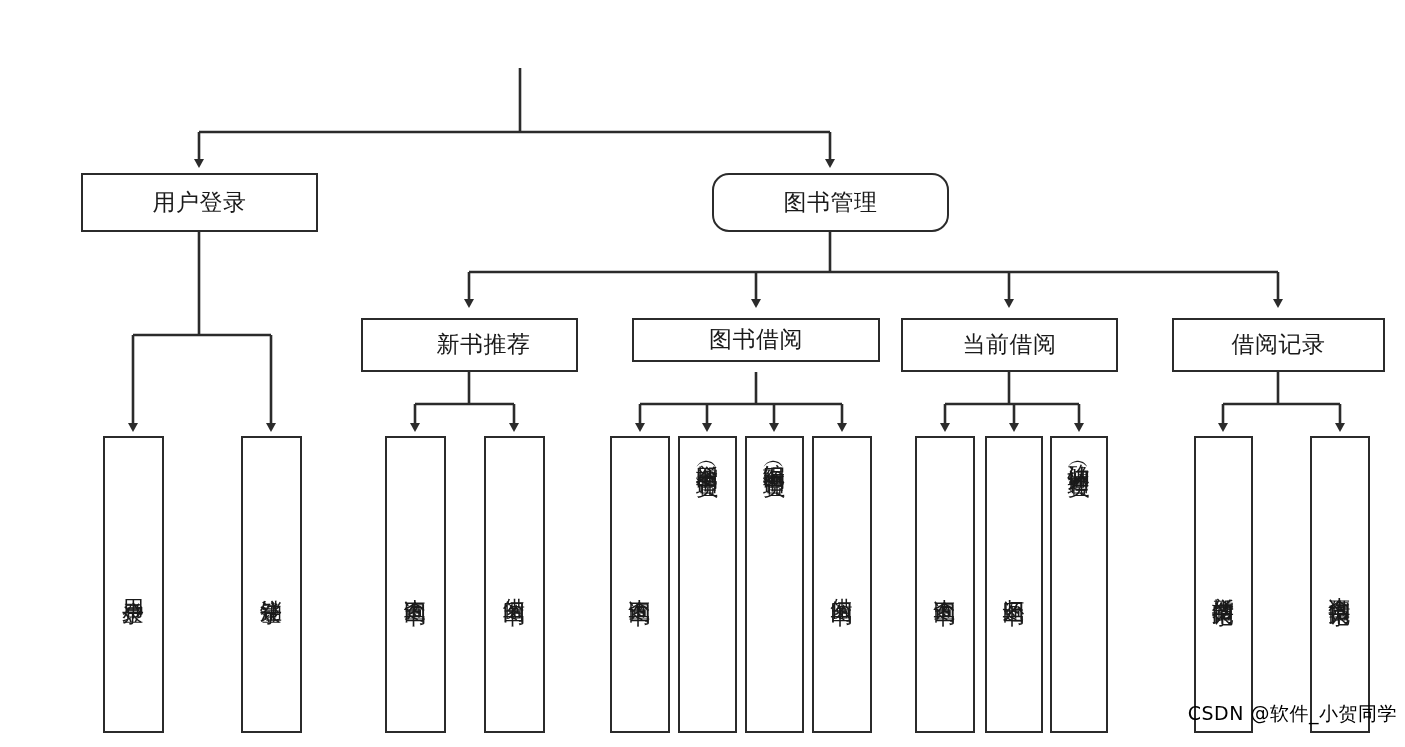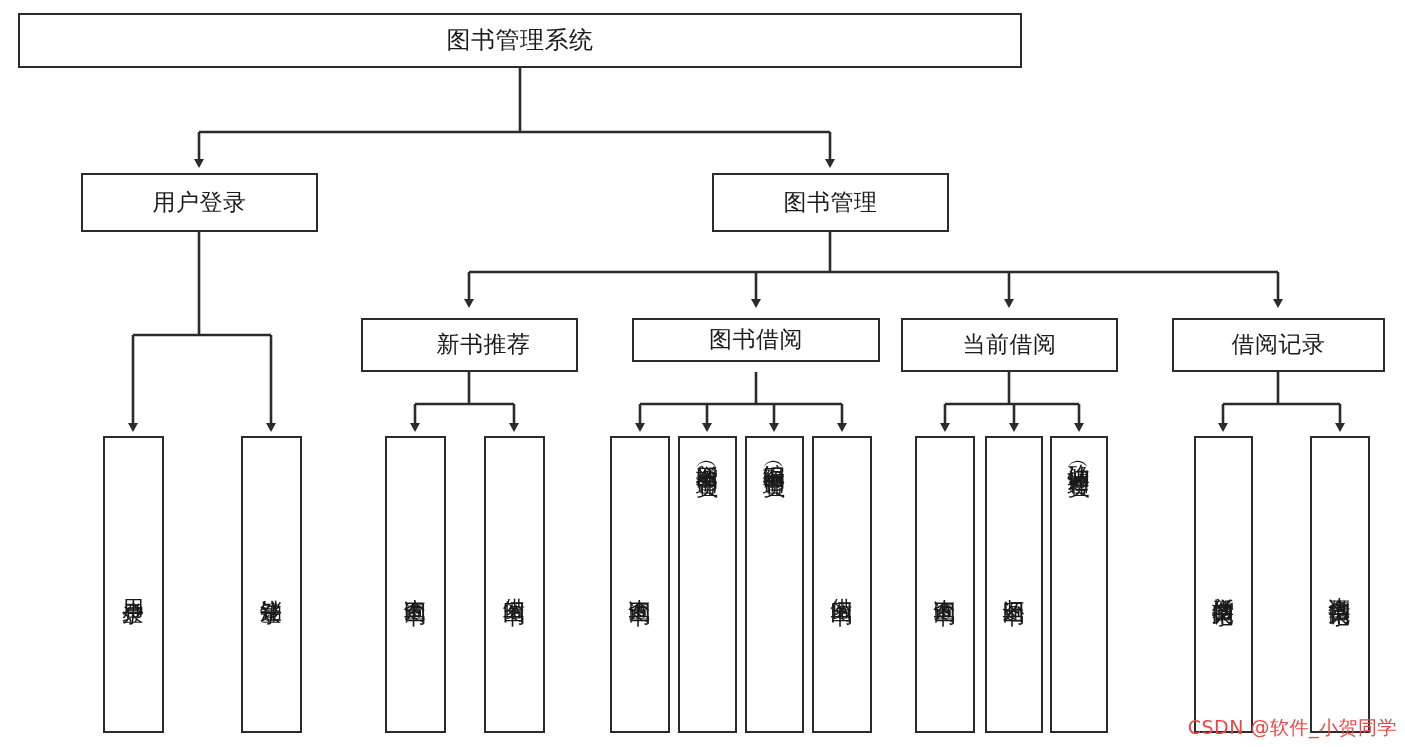--- a/index.html
+++ b/index.html
@@ -65,23 +65,23 @@
     white-space: nowrap;
   }
   
   .node.vert.center {
     align-items: center;
     padding-top: 0;
   }
   #watermark {
     position: absolute;
     right: 8px;
-    bottom: 6px;
+    bottom: 20px;
     font-size: 19px;
-    color: #ef4444;
+    color: #000000;
     white-space: nowrap;
     letter-spacing: 0.5px;
   }
 </style>
 </head>
 <body>
 
 <div id="diagram-root">
 
   <svg id="edge-layer" viewBox="0 0 1405 747" xmlns="http://www.w3.org/2000/svg">
@@ -127,28 +127,25 @@
       <path d="M1014,404 L1014,424" marker-end="url(#arrow)"></path>
       <path d="M1079,404 L1079,424" marker-end="url(#arrow)"></path>
 
       <path d="M1278,372 L1278,404"></path>
       <path d="M1223,404 L1340,404"></path>
       <path d="M1223,404 L1223,424" marker-end="url(#arrow)"></path>
       <path d="M1340,404 L1340,424" marker-end="url(#arrow)"></path>
     </g>
   </svg>
 
-  <div class="node horiz root" style="left:18px; top:13px; width:1004px; height:55px;">
-    <span class="node-label">图书管理系统</span>
-  </div>
 
   <div class="node horiz" style="left:81px; top:173px; width:237px; height:59px;">
     <span class="node-label">用户登录</span>
   </div>
-  <div class="node horiz" style="left:712px; top:173px; width:237px; height:59px;">
+  <div class="node horiz" style="left:712px; top:173px; width:237px; height:59px;border-radius:17px;">
     <span class="node-label">图书管理</span>
   </div>
 
   <div class="node horiz" style="left:361px; top:318px; width:217px; height:54px;padding-left:28px;">
     <span class="node-label">新书推荐</span>
   </div>
   <div class="node horiz" style="left:632px; top:318px; width:248px; height:44px;">
     <span class="node-label">图书借阅</span>
   </div>
   <div class="node horiz" style="left:1172px; top:318px; width:213px; height:54px;">

